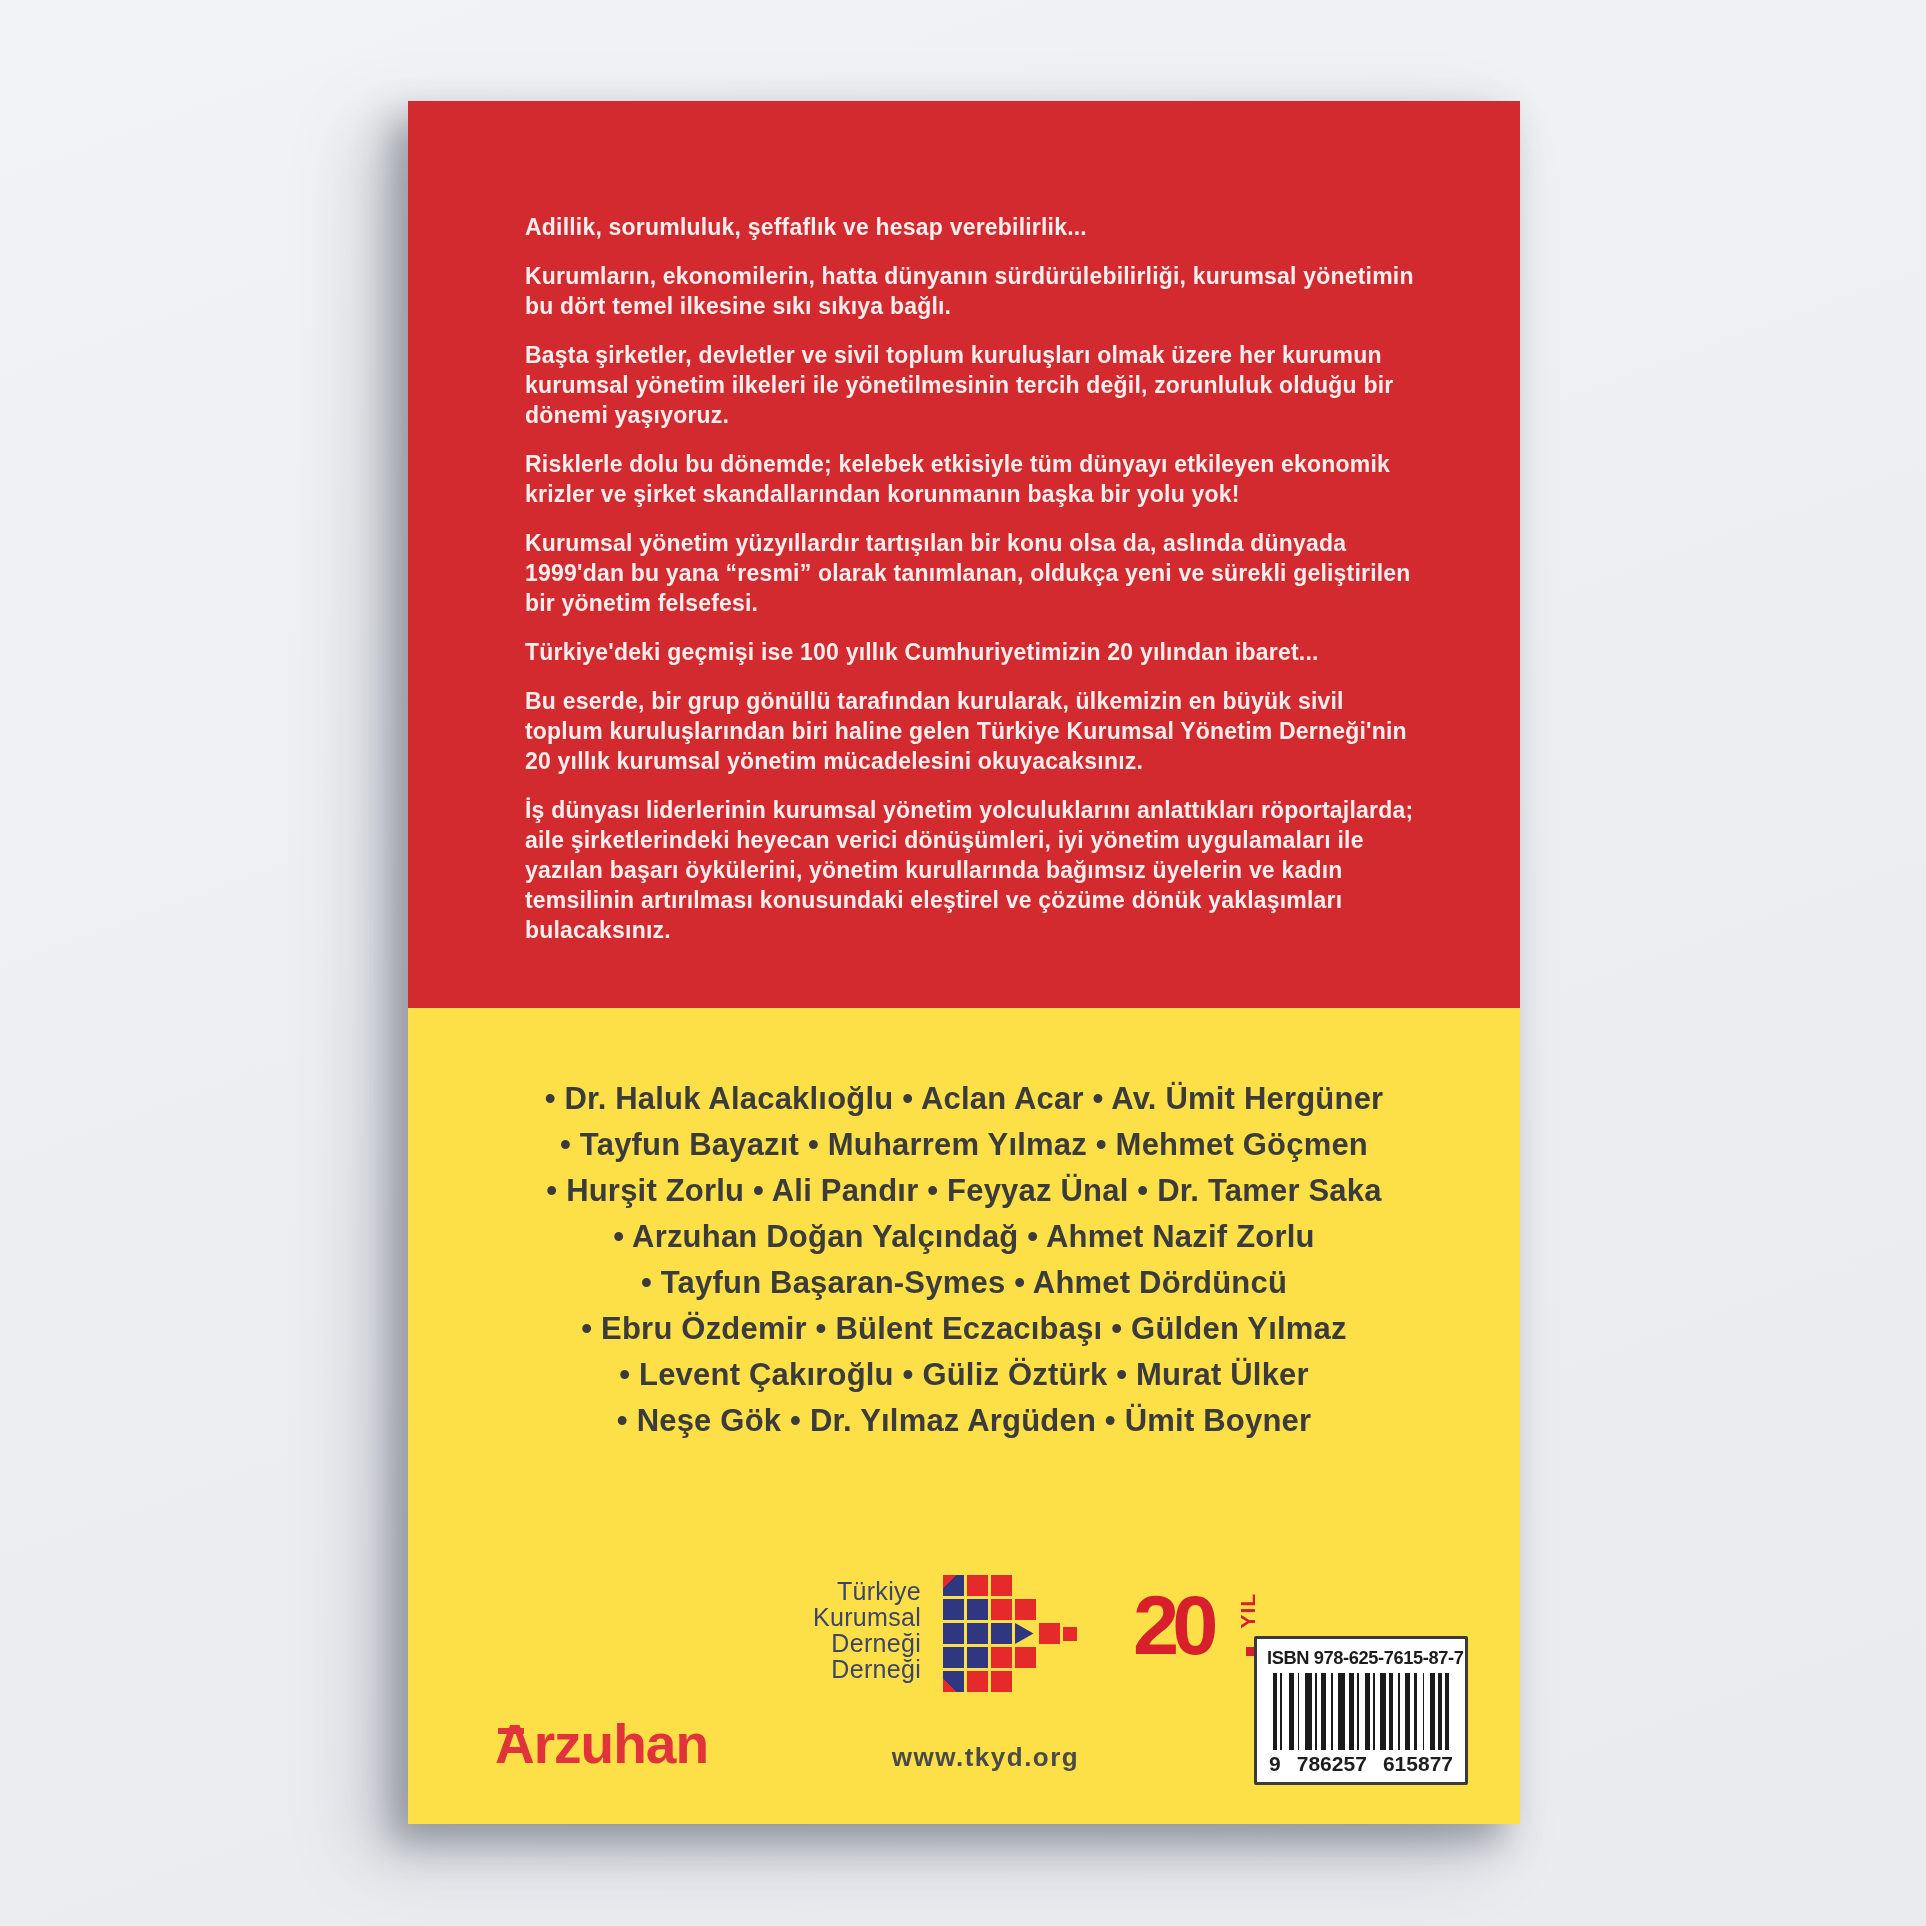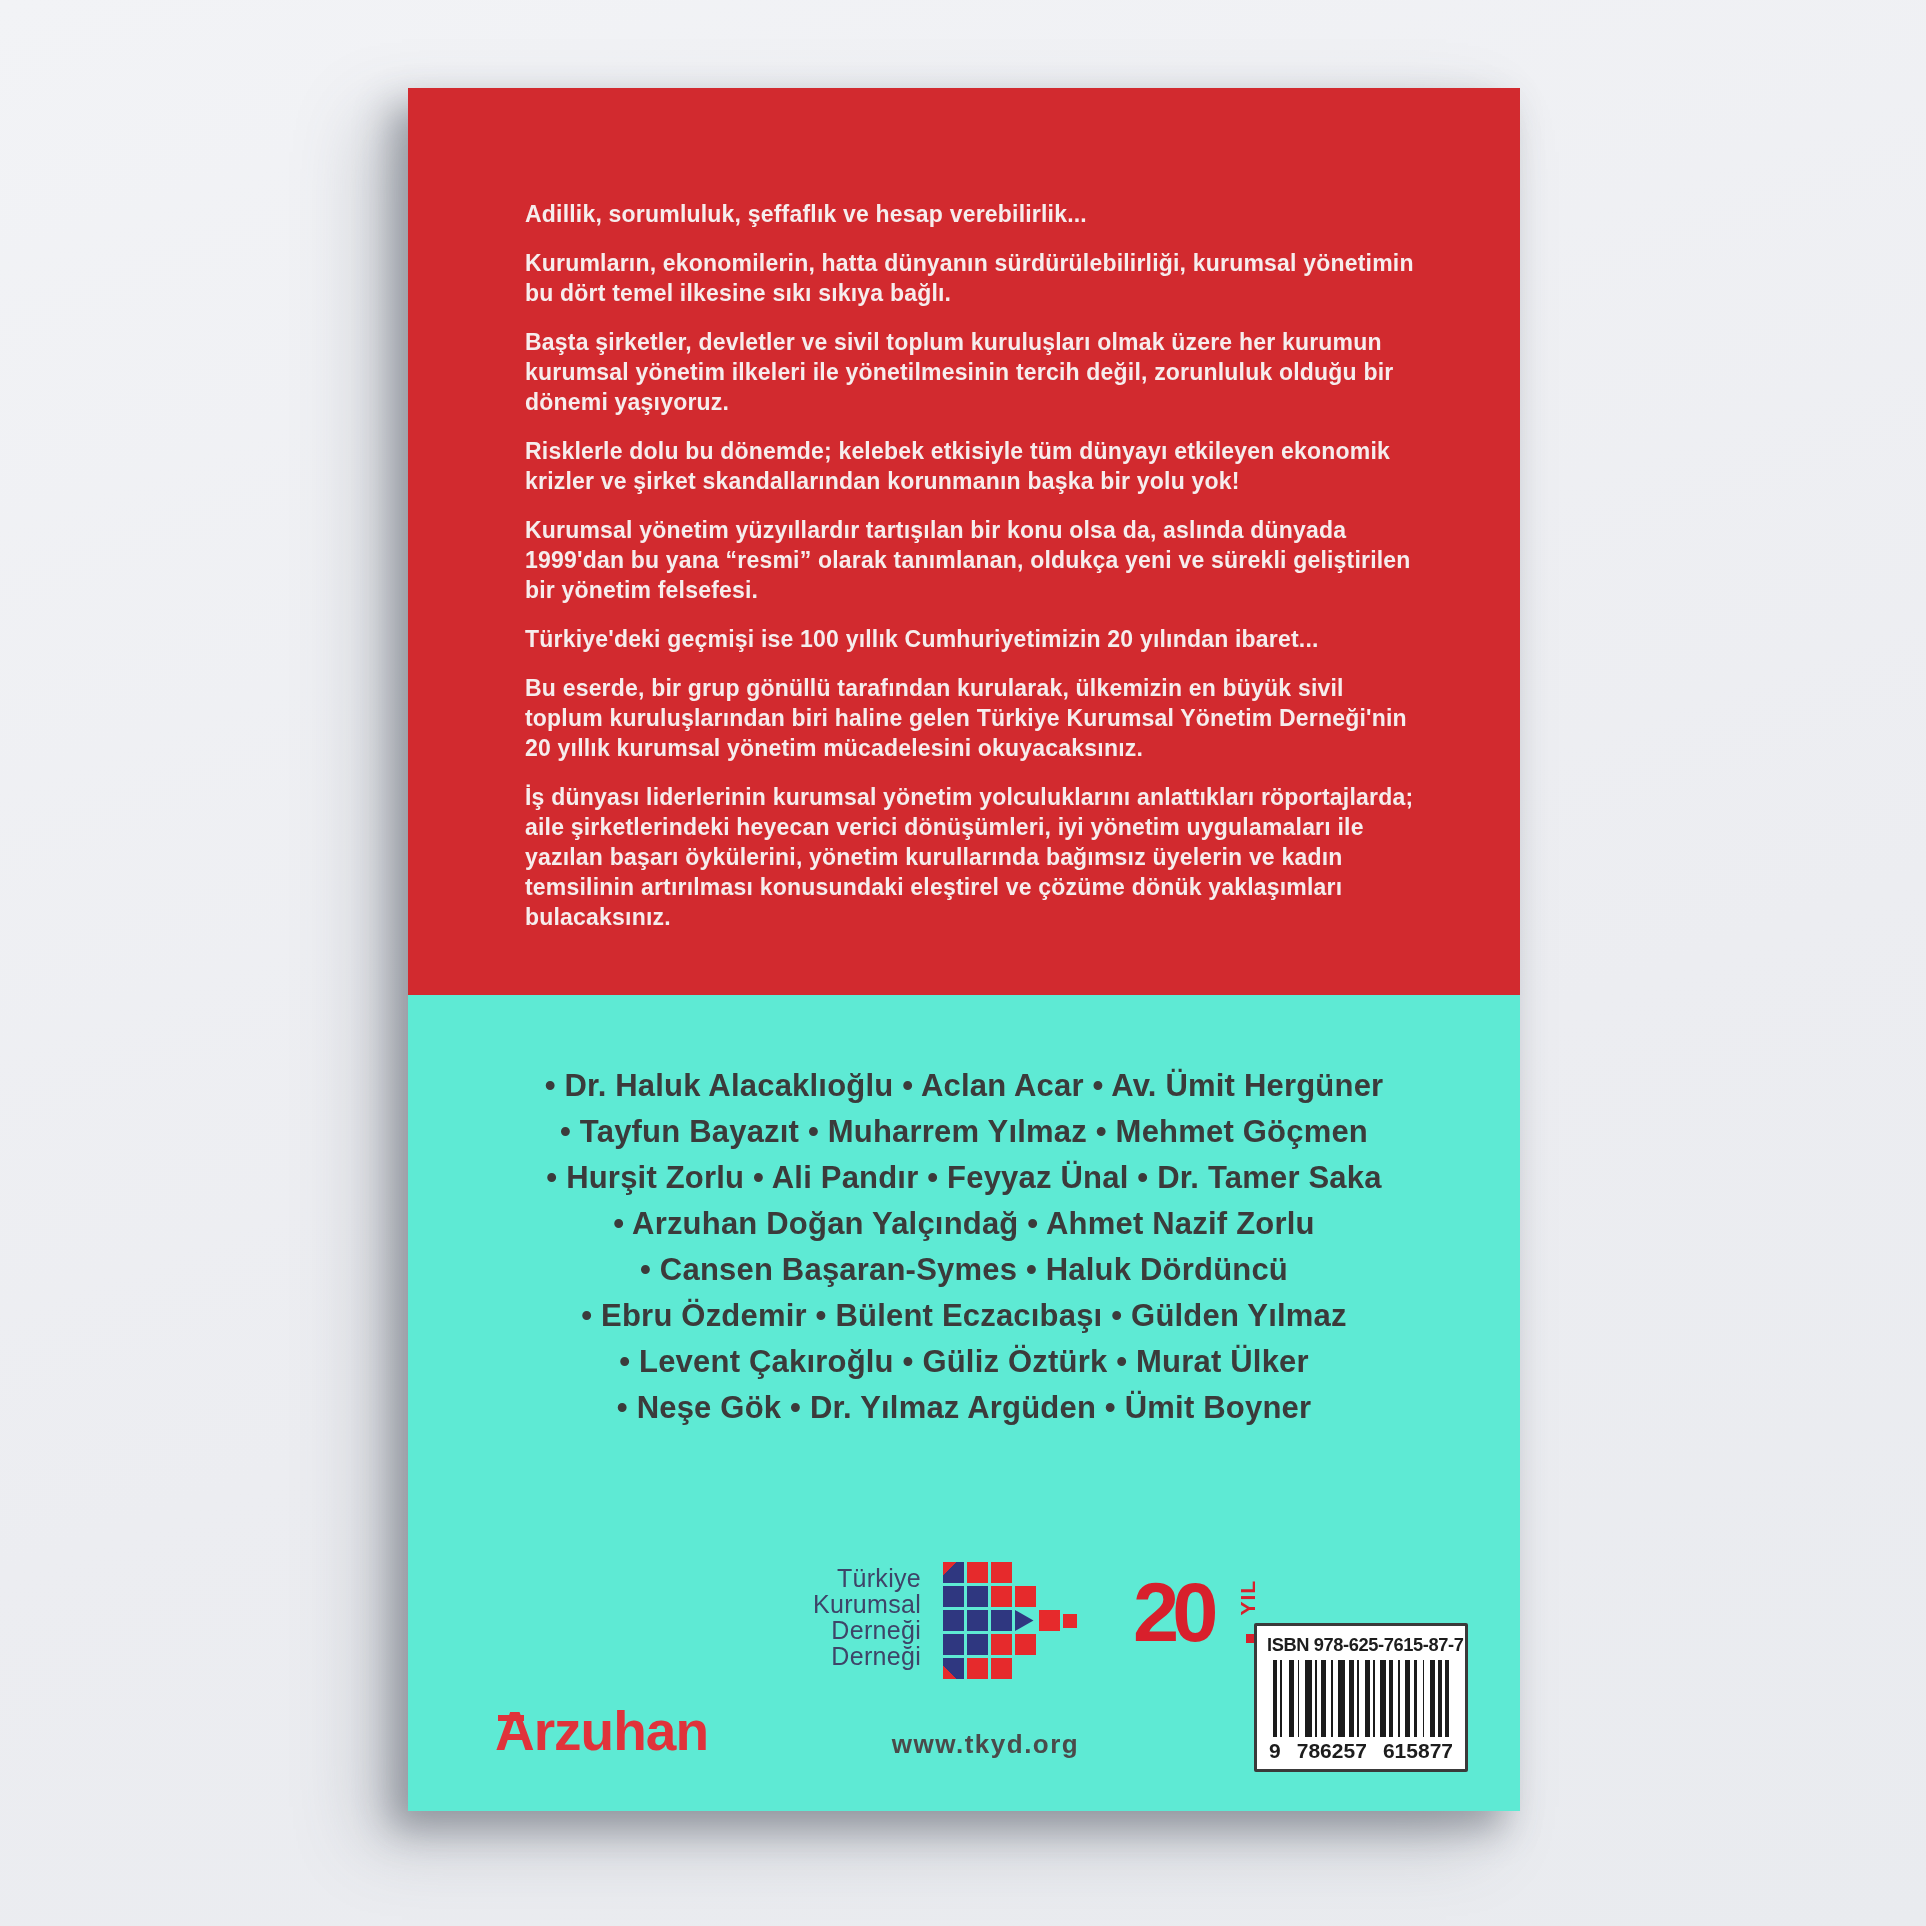--- a/index.html
+++ b/index.html
@@ -6,22 +6,22 @@
   body{
     width:1927px;height:1927px;
     background:#eef0f3;
     font-family:"Liberation Sans", sans-serif;
     position:relative;
     overflow:hidden;
   }
   .backdrop{position:absolute;inset:0;background:linear-gradient(160deg,#f2f3f6 0%,#ecedf1 60%,#e9ebef 100%);}
   
   .cover{
-    position:absolute;left:408px;top:88px;width:1112px;height:1723px;
-    background:#5eead4;
+    position:absolute;left:408px;top:101px;width:1112px;height:1723px;
+    background:#fde047;
     box-shadow:-16px 18px 34px rgba(80,86,98,.45), -40px 30px 69px rgba(80,86,98,.25);
   }
   .red-panel{
     position:absolute;left:0;top:0;width:100%;height:907px;
     background:#d22a2f;
     color:#f6eded;
   }
   .red-text{
     position:absolute;left:117px;top:111px;width:896px;
     font-size:23px;line-height:30px;font-weight:bold;letter-spacing:0.2px;
@@ -126,21 +126,21 @@
       <p>Bu eserde, bir grup gönüllü tarafından kurularak, ülkemizin en büyük sivil toplum kuruluşlarından biri haline gelen Türkiye Kurumsal Yönetim Derneği'nin 20 yıllık kurumsal yönetim mücadelesini okuyacaksınız.</p>
       <p>İş dünyası liderlerinin kurumsal yönetim yolculuklarını anlattıkları röportajlarda; aile şirketlerindeki heyecan verici dönüşümleri, iyi yönetim uygulamaları ile yazılan başarı öykülerini, yönetim kurullarında bağımsız üyelerin ve kadın temsilinin artırılması konusundaki eleştirel ve çözüme dönük yaklaşımları bulacaksınız.</p>
     </div>
   </div>
 
   <div class="authors">
     <div>• Dr. Haluk Alacaklıoğlu • Aclan Acar • Av. Ümit Hergüner</div>
     <div>• Tayfun Bayazıt • Muharrem Yılmaz • Mehmet Göçmen</div>
     <div>• Hurşit Zorlu • Ali Pandır • Feyyaz Ünal • Dr. Tamer Saka</div>
     <div>• Arzuhan Doğan Yalçındağ • Ahmet Nazif Zorlu</div>
-    <div>• Cansen Başaran-Symes • Haluk Dördüncü</div>
+    <div>• Tayfun Başaran-Symes • Ahmet Dördüncü</div>
     <div>• Ebru Özdemir • Bülent Eczacıbaşı • Gülden Yılmaz</div>
     <div>• Levent Çakıroğlu • Güliz Öztürk • Murat Ülker</div>
     <div>• Neşe Gök • Dr. Yılmaz Argüden • Ümit Boyner</div>
   </div>
 
   <div class="tkyd-text">
     <div>Türkiye</div>
     <div>Kurumsal</div>
     <div>Derneği</div>
     <div>Derneği</div>

